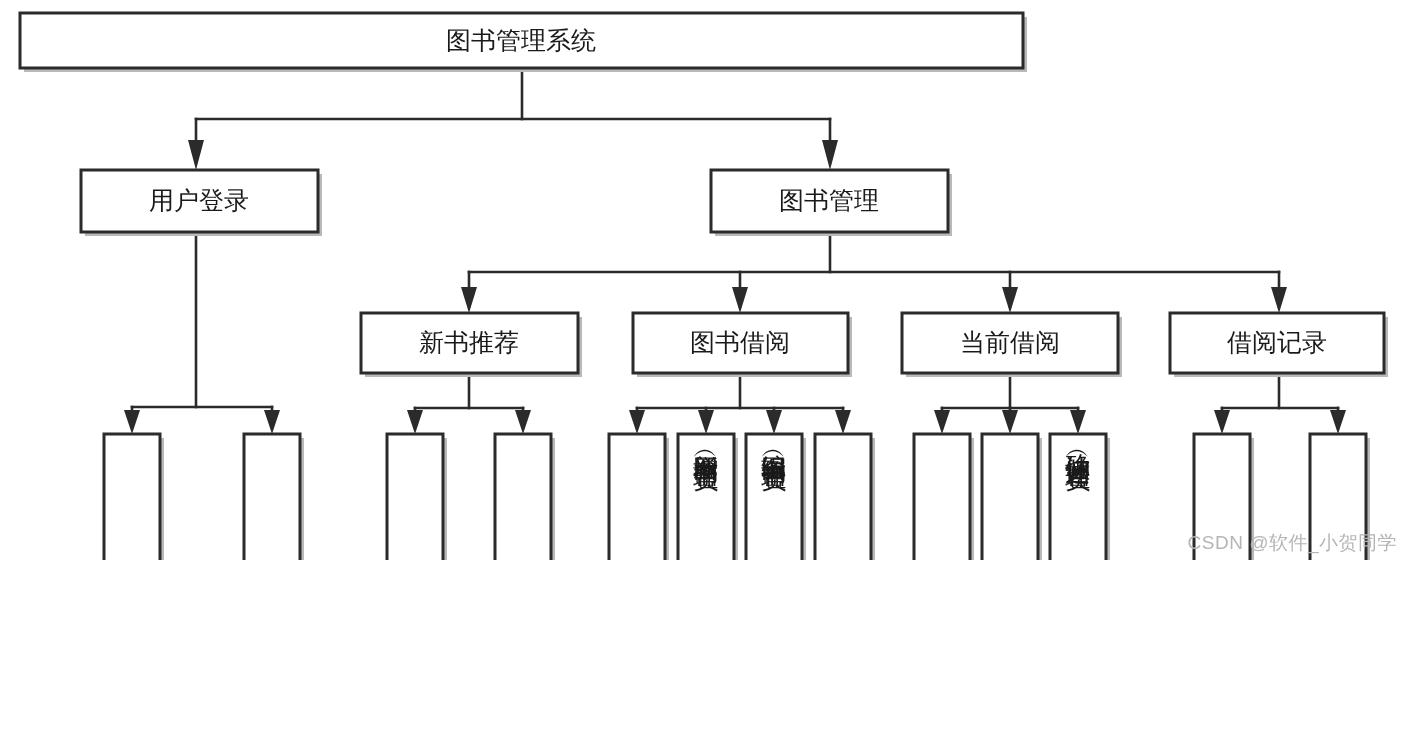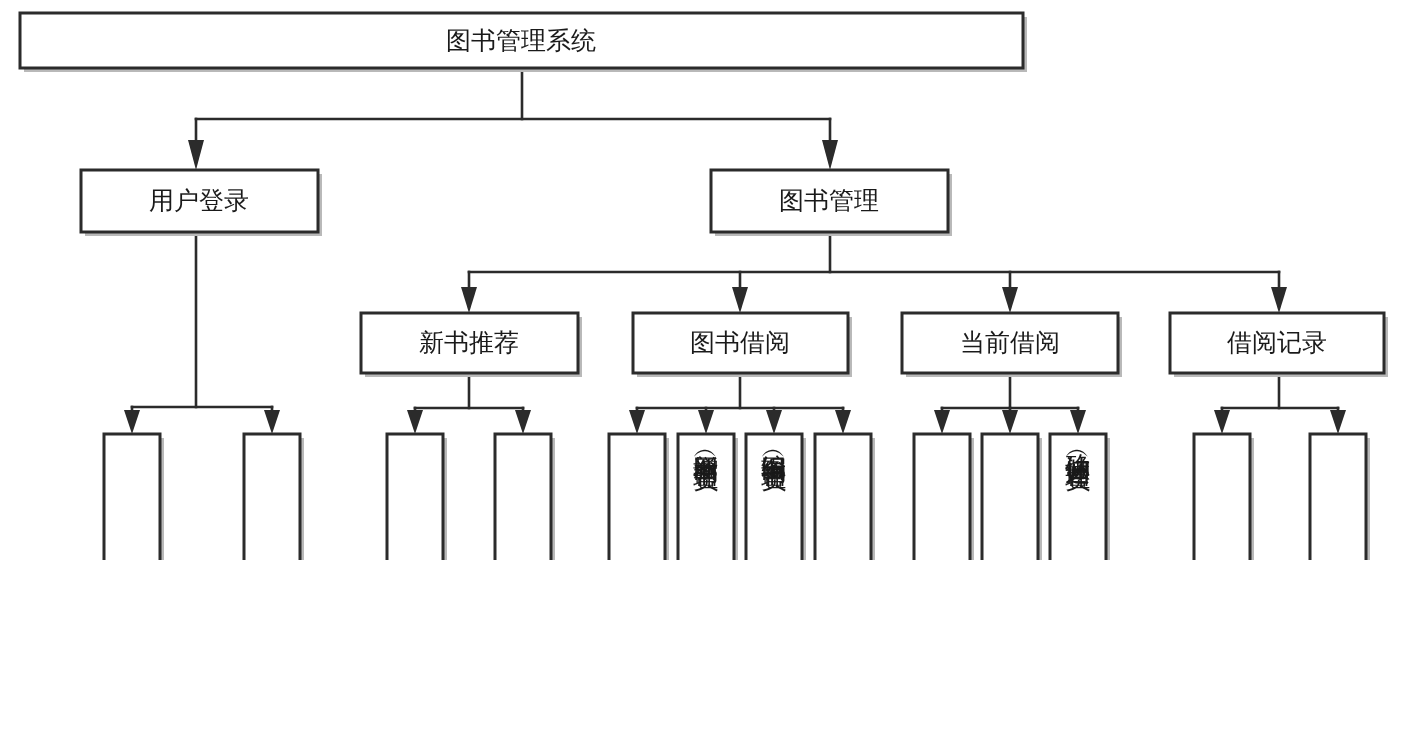--- a/index.html
+++ b/index.html
@@ -300,13 +300,14 @@
     <span class="leaf-label">确认归还（管理员）</span>
   </div>
 
   <div class="leaf-label-wrap" style="left:1194px; top:434px; width:56px; height:299px;">
     <span class="leaf-label">新增借阅记录</span>
   </div>
   <div class="leaf-label-wrap" style="left:1310px; top:434px; width:56px; height:299px;">
     <span class="leaf-label">查询借阅记录</span>
   </div>
 
+  <div class="watermark">CSDN @软件_小贺同学</div>
 </div>
 
 </body></html>

